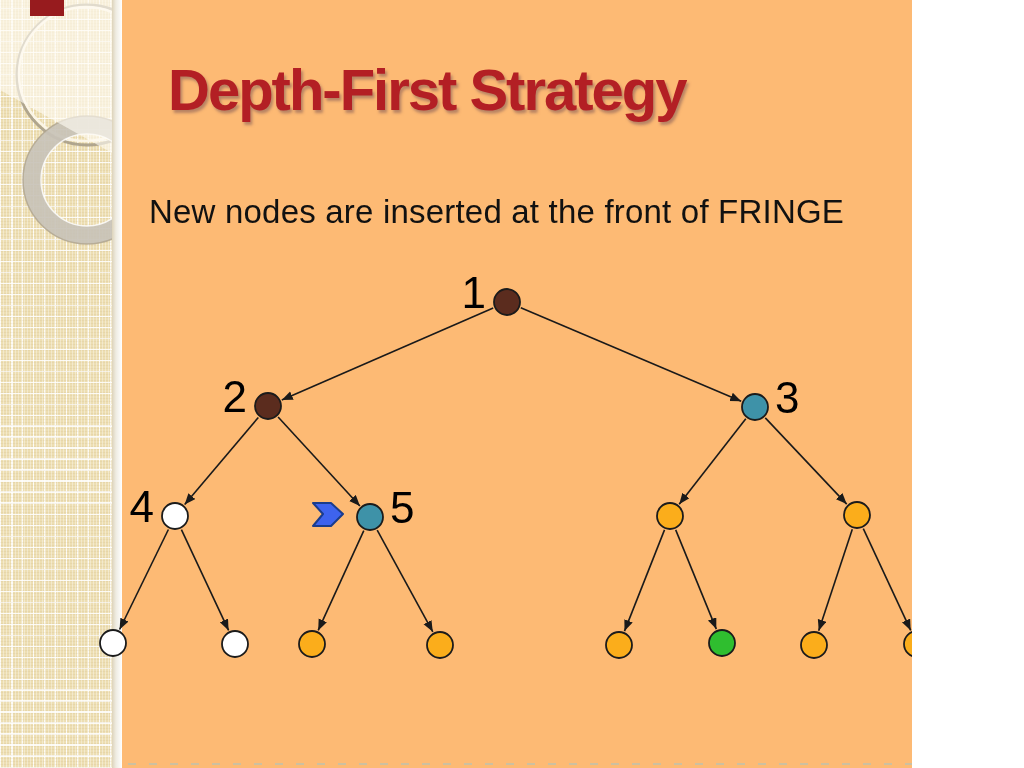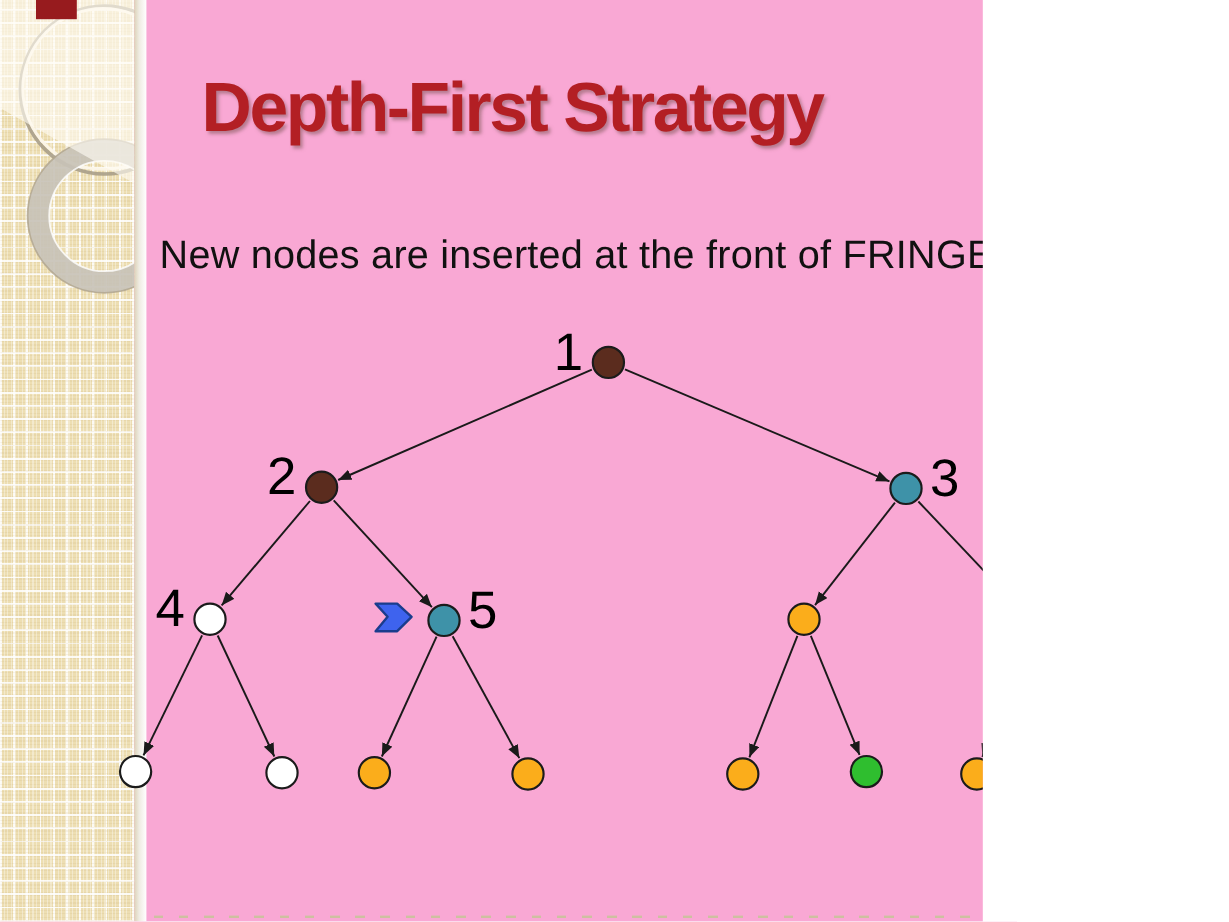--- a/index.html
+++ b/index.html
@@ -1,18 +1,18 @@
 <!DOCTYPE html>
 <html style="--title-red: #B31F24; --text-black: #111111; --sidebar-tan: #EDDEB2; --accent-red: #971B1E; --edge-color: #1A1A1A;"><head>
 <meta charset="utf-8">
 <style>
   html,body{margin:0;padding:0;background:#fff;}
   .stage{
-    position:relative;width:819px;height:768px;overflow:hidden;
-    background:#f9a8d4;font-family:"Liberation Sans", sans-serif;text-align:right;
+    position:relative;width:912px;height:768px;overflow:hidden;
+    background:#fdba74;font-family:"Liberation Sans", sans-serif;text-align:right;
   }
   
   .sidebar{
     position:absolute;left:0;top:0;width:112px;height:768px;overflow:hidden;
     background-color:var(--sidebar-tan,#EDDEB2);
     background-image:
       repeating-linear-gradient(90deg, rgba(255,255,255,.35) 0 1px, rgba(0,0,0,0) 1px 3px),
       repeating-linear-gradient(0deg,  rgba(190,160,100,.12) 0 1px, rgba(0,0,0,0) 1px 3px),
       repeating-linear-gradient(0deg,  rgba(255,255,255,.85) 0 1.5px, rgba(0,0,0,0) 1.5px 11px),
       repeating-linear-gradient(90deg, rgba(255,255,255,.85) 0 1.5px, rgba(0,0,0,0) 1.5px 11px);
@@ -33,21 +33,21 @@
   }
   
   .title{
     position:absolute;left:168px;top:55px;margin:0;
     font-size:58px;line-height:70px;font-weight:bold;letter-spacing:-2px;
     color:var(--title-red,#B31F24);
     text-shadow:2px 3px 3px rgba(125,85,85,.55);
     white-space:nowrap;
   }
   .subtitle{
-    position:absolute;left:133px;top:192px;
+    position:absolute;left:149px;top:192px;
     font-size:33px;line-height:40px;color:var(--text-black,#111);
     letter-spacing:.2px;white-space:nowrap;
   }
   
   #tree-svg{position:absolute;left:0;top:0;}
   .edge{stroke:var(--edge-color,#1A1A1A);stroke-width:1.6;}
   .node-label{
     font-family:"Liberation Sans", sans-serif;
     font-size:44px;fill:#000;
   }

